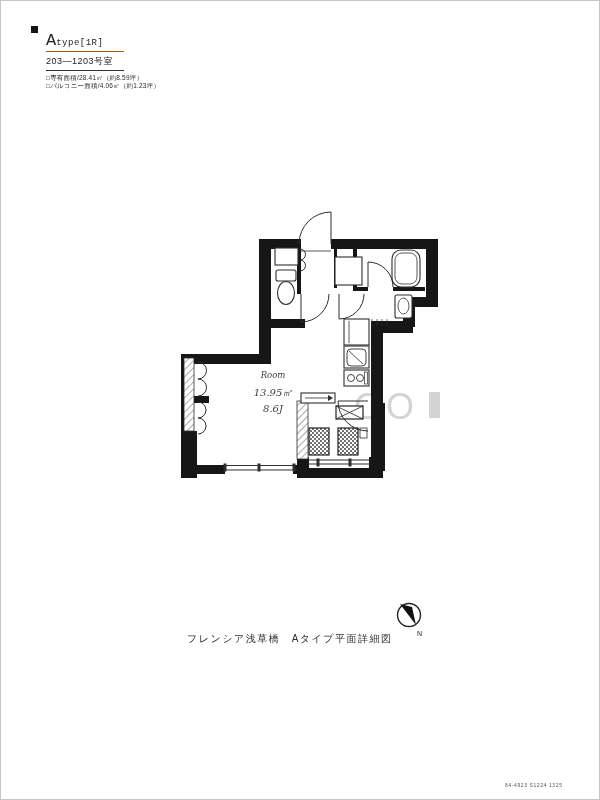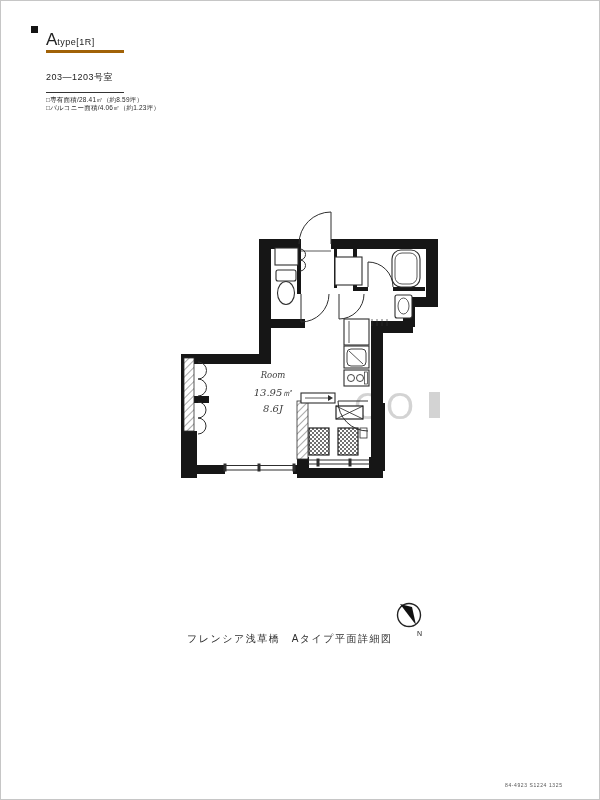--- a/index.html
+++ b/index.html
@@ -3,25 +3,25 @@
 <meta charset="utf-8">
 <style>
   html,body{margin:0;padding:0;background:#ffffff;}
   .canvas{
     position:relative;width:600px;height:800px;background:#ffffff;
     border:1px solid #c6c6c6;box-sizing:border-box;overflow:hidden;
     font-family:"Liberation Sans", sans-serif;color:#222;
   }
   .corner-mark{position:absolute;left:30px;top:25px;width:7px;height:7px;background:#141414;}
   .title-block{position:absolute;left:45px;top:30px;width:150px;}
-  .title-line1{display:inline-block;border-bottom:3px solid #a16207;padding-bottom:1px;min-width:78px;
-    font-family:Liberation Sans, sans-serif;color:#222;}
+  .title-line1{display:inline-block;border-bottom:1px solid #a16207;padding-bottom:1px;min-width:78px;
+    font-family:Liberation Mono, monospace;color:#222;}
   .type-main{font-size:17px;line-height:17px;}
   .type-sub{font-size:9px;letter-spacing:.5px;}
-  .title-line2{display:block;border-bottom:1px solid #333;width:78px;margin-top:18px;padding-bottom:8px;
+  .title-line2{display:block;border-bottom:1px solid #333;width:78px;margin-top:3px;padding-bottom:2px;
     font-size:9px;letter-spacing:.5px;color:#222;}
   .area-lines{margin-top:3px;font-size:6.5px;line-height:8px;color:#2a2a2a;letter-spacing:.2px;white-space:nowrap;}
   .plan-svg{position:absolute;left:168px;top:193px;}
   .caption{position:absolute;left:186px;top:607px;width:190px;text-align:center;
     font-size:10px;letter-spacing:1.5px;color:#2e2e2e;white-space:nowrap;margin-top:24px;}
   .compass{position:absolute;left:394px;top:598px;}
   .footer-code{position:absolute;left:504px;top:781px;font-size:5px;letter-spacing:.6px;color:#555;}
 </style>
 </head>
 <body>

